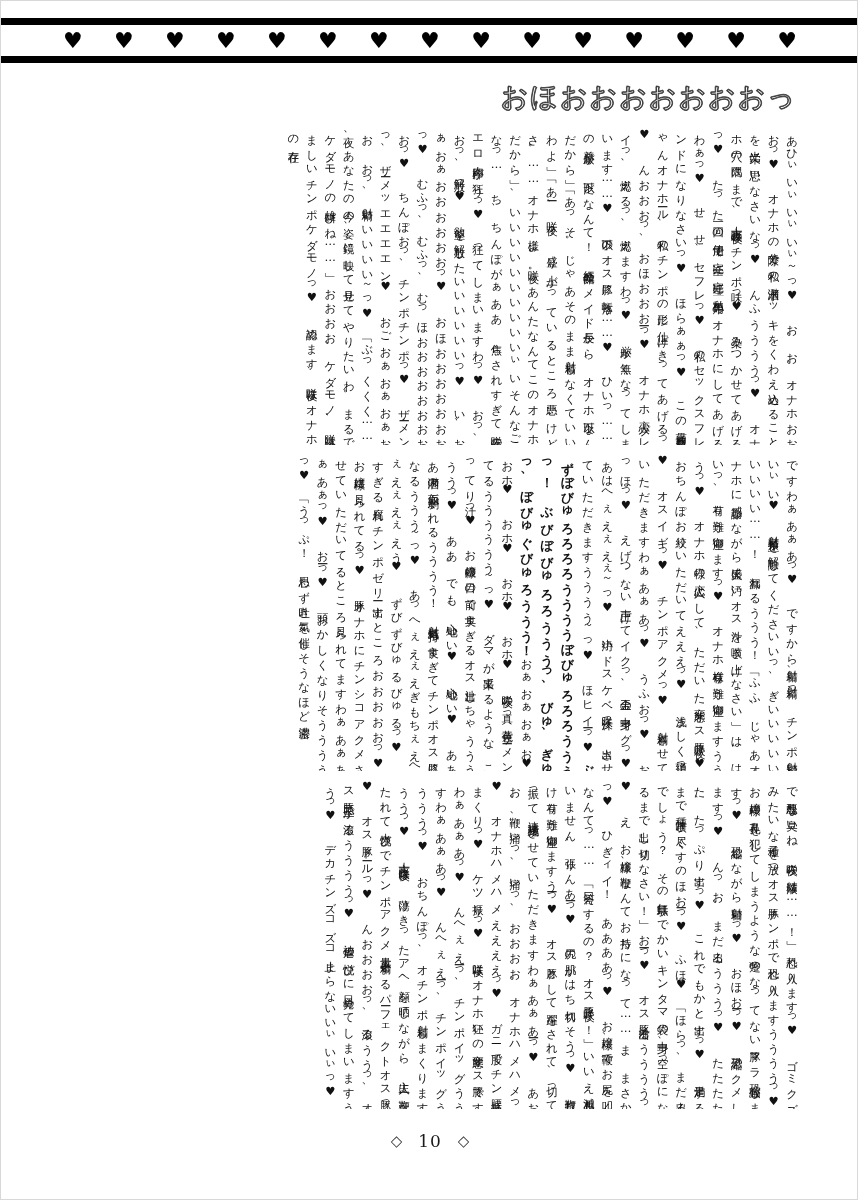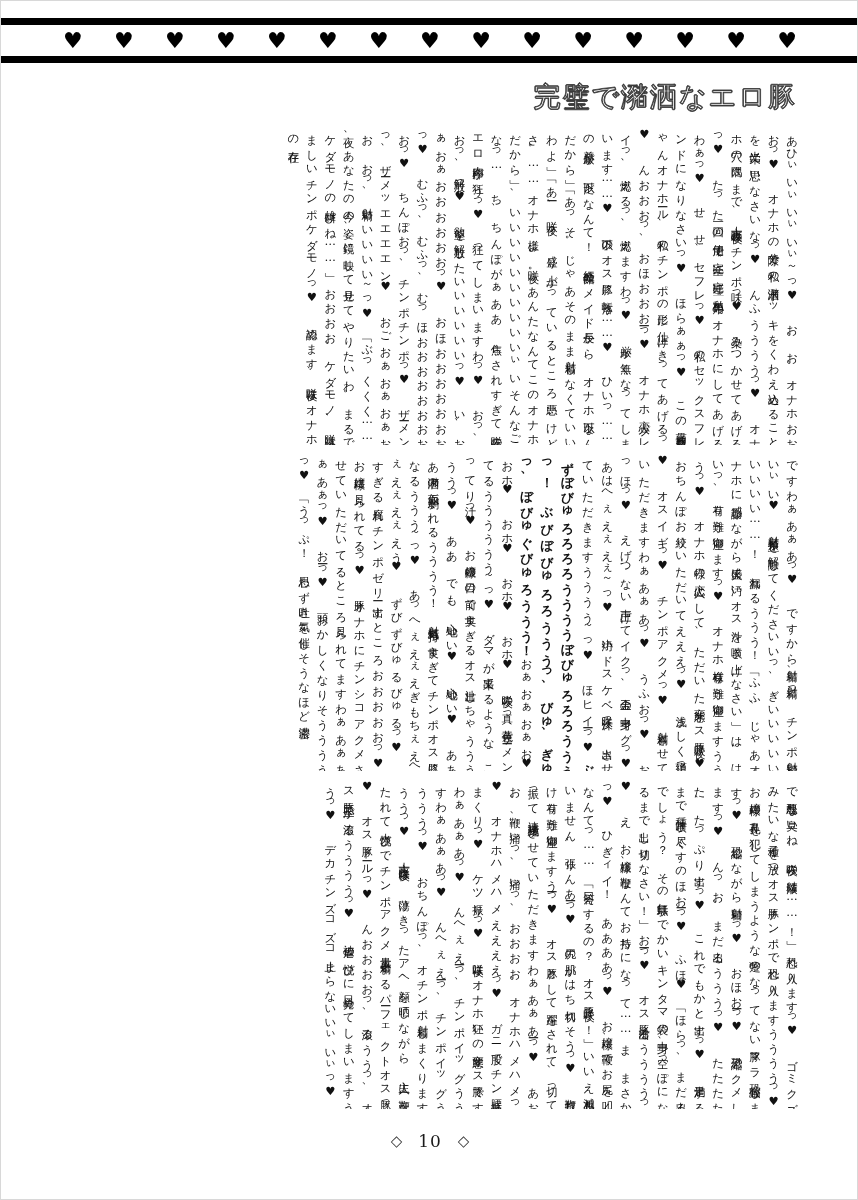--- a/index.html
+++ b/index.html
@@ -157,21 +157,21 @@
         <span class="ribbon-heart">♥</span>
         <span class="ribbon-heart">♥</span>
         <span class="ribbon-heart">♥</span>
         <span class="ribbon-heart">♥</span>
         <span class="ribbon-heart">♥</span>
         <span class="ribbon-heart">♥</span>
       </div>
     <div class="rule-bar bottom"></div>
   </div>
 
-  <div id="title">完璧で瀦洒なエロ豚</div>
+  <div id="title">おほおおおおおおおっ</div>
 
   <div class="block" id="block-1">あひぃいぃいぃいぃ～っ♥　お、お、オナホおおおっ♥　オナホの分際で私の瀦洒ボッキをくわえ込めることを光栄に思いなさいなっ♥　んふううううっ♥　オナホ穴の隅々にまで、十六夜咲夜のチンポ味っ♥　染みつかせてあげるっ♥　たった一回の使用で完全に完璧に私専用のオナホにしてあげるわぁっ♥　せ、せ、セフレっ♥　私のセックスフレンドになりなさいっ♥　ほらぁぁっ♥　この貫通型豚ちゃんオナホール、私のチンポの形に仕上げきってあげるっ♥　んおおおっ、おほおおおーっ♥　オナホ恋人プレイっ、燃えるっ、燃えますわっ♥　厳が無くなってしまいます……♥　以下のオス豚に転落う……♥　ひいっ……私の尊厳が、以下だなんて！　紅魔館のメイド長から、オナホ以下なんだから」　「あっそ。じゃあそのまま射精しなくていいわよ」　「あー、咲夜？　盛り上がっているところ悪いけどさ。……オナホ様よ、咲夜。あんたなんてこのオナホ以下だから」　、いいいいいいいいいいぃいそんなご無体なっ…　ち、ちんぽがぁああ　焦らされすぎて咲夜のエロ肉棒が狂うっ♥　狂ってしまいますわっ♥　おっ、おっ、解放っ♥　欲望を解放したいいいいいいっ♥　い、おぁおぁおおおおおおっ♥　おほおおおおおおおっ♥　むふっ、むふっ、むっほおおおおおおおおおっ♥　ちんぽおっ、チンポチンポっ♥　ザーメンっ、ザーメッエエエエン♥　おごおぁおぁおぁおお　おっ、射精いいいいい～っ♥　「ぶっくくく……咲夜、あなたの今の姿、鏡に映して見せてやりたいわ。まるでケダモノの雄叫びね……」　おおおお、ケダモノ、咲夜は浅ましいチンポケダモノっ♥　認めます、咲夜はオナホ以下の存在</div>
 
   <div class="block" id="block-2"><span>ですわぁあぁあっ♥　ですから射精、射精っ、チンポ射精いいぃい♥　射精禁止を解除してくださいいっ、ぎいいいいいいいいい……！　漏れるううう！　「ふふ、じゃあオナホに感謝しながら盛大に汚いオス汁を噴き上げなさい」　は、はいっ、有り難う御座いますっ♥　オナホ様有り難う御座いますうううっ♥　オナホ様の恋人にして、ただいた変態オス豚咲夜っ♥　おちんぽお絞りいただいてえええっ♥　浅ましく絶頂っ♥　オスイギっ♥　チンポアクメっ♥　射精させていただきますわぁあぁあっ♥　うふおっ♥　おっほっ♥　えげつない声上げてイクっ、金玉の中身イグっ♥　あはへぇえぇえぇ～っ♥　小汚いドスケベ咲夜汁っ、出させていただきますうううう～っ♥　ほヒイーっ♥</span><span class="emph">ぶずぼびゅろろろろううううぼびゅろろろうううっ！　ぶびぼびゅろろうううっ、びゅ、ぎゅっ、ぼびゅぐびゅろううう！</span><span>おぁおぁおぁお♥　おホ♥　おホ♥　おホ♥　おホ♥　咲夜の真っ黄色ザーメン出てるうううううう～っ♥　ダマが出来てるような、こってり汁っ♥　お嬢様の目の前で臭すぎるオス汁出しちゃうううううっ♥　ああ、でも、心地いい♥　心地いい♥　あああ瀦洒の仮面剝がれるうううう！　射精気持ち良すぎてチンポオス豚になるううう～っ♥　あっへぇえぇえぎもちぇえへぇえぇえぇえう♥　ずびずびゅるびゅるっ♥　濃すぎる腐れチンポゼリー出すところおおおおおっ♥　お嬢様に見られてるっ♥　豚オナホにチンシコアクメさせていただいてるところ見られてますわぁあぁあぁあぁっ♥　おーっ♥　頭おかしくなりそううううっ♥　「うっぷ！　思わず吐き気を催しそうなほど濃密</span></div>
 
   <div class="block" id="block-3">で醜悪な臭いね、咲夜の精液は……！」　恐れ入りますっ♥　ゴミクズみたいな子種を放つオス豚チンポで恐れ入りますううううっ♥　お嬢様の鼻孔を犯してしまうような蹩のなってない豚マラ恐縮致しますっ♥　恐縮しながら射精いっ♥　おほおーっ♥　恐縮アクメしますっ♥　んっお、まだ出るうううっ♥　たたたたた、たっぷり出すっ♥　これでもかと出すっ♥　満足するまで種汁噴き尽くすのほおーっ♥　ふほ♥　「ほらっ、まだ出るでしょう？　その無駄にでかいキンタマ袋の中身、空っぽになるまで出し切りなさい！」　おーっ♥　オス豚汁出るううううっ♥　え、お嬢様、鞭なんてお持ちになって……ま、まさかっ♥　ひぎィイ！　ああああっ♥　お嬢様、鞭でお尻を叩くなんてっ……　「口答えするの？　オス豚咲夜っ！」　いいえ滅相も御座いません、張りんあーっ♥　尻の肌がはち切れそうっ♥　鞭打ち躍け有り難う御座いますうーっ♥　オス豚として躍をされて、切って腰振って連続絶頂させていただきますわぁあぁあーっ♥　あおお、鞭、痛いっ、痛いっ、おおおお、オナホハメハメっ♥　オナホハメハメええええっ♥　ガニ股でチン腰振りまくりっ♥　ケツ振りっ♥　咲夜はオナホ狂いの変態オス豚ですわぁあぁあっ♥　んへぇえーっ、チンポイッグううすわぁあぁあっ♥　んへぇえーっ、チンポイッグううううっ♥　おちんぽっ、オチンポ射精しまくりますううっ♥　十六夜咲夜は、蕩けきったアヘ顔を晒しながら、主人に鞭を打たれて大悦びでチンポアクメ大量射精するパーフェクトオス豚っ♥　オス豚ドールっ♥　んおおおおっ、滾るううっ、オス豚巨玉が滾るううううっ♥　被虐の悦びに目覚めてしまいますううっ♥　デカチンズコズコ止まらないいぃいぃっ♥</div>
 
   <div id="footer">
     <span class="lozenge">◇</span><span id="page-number">10</span><span class="lozenge">◇</span>
   </div>

